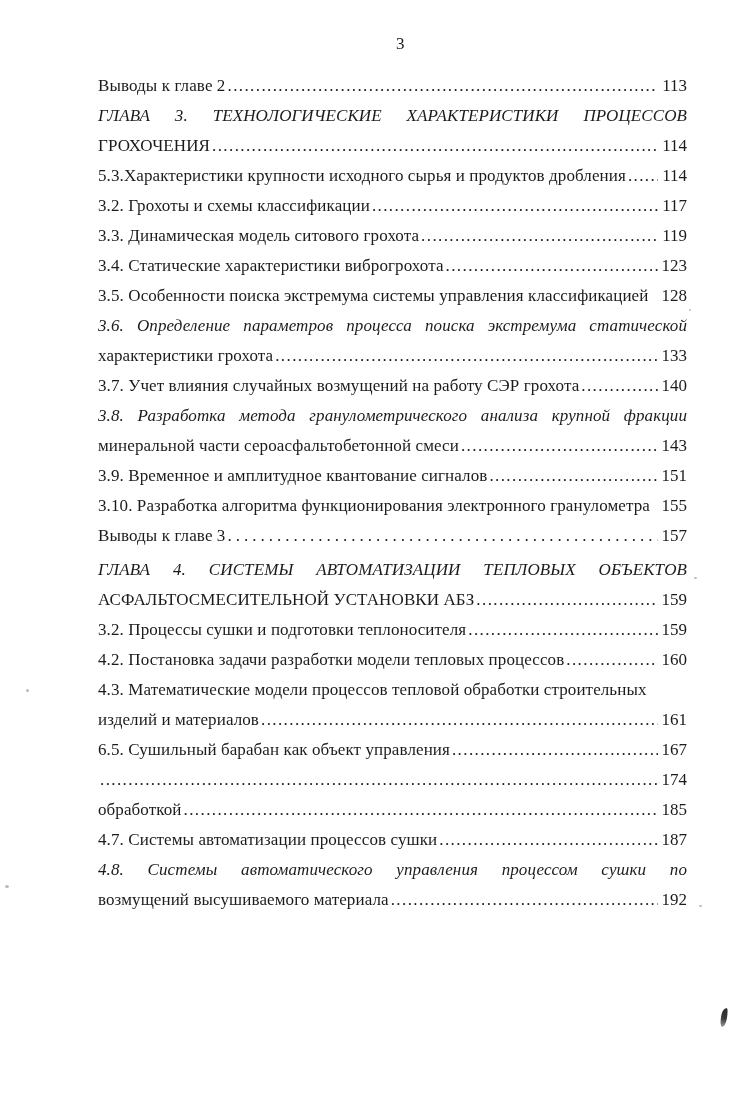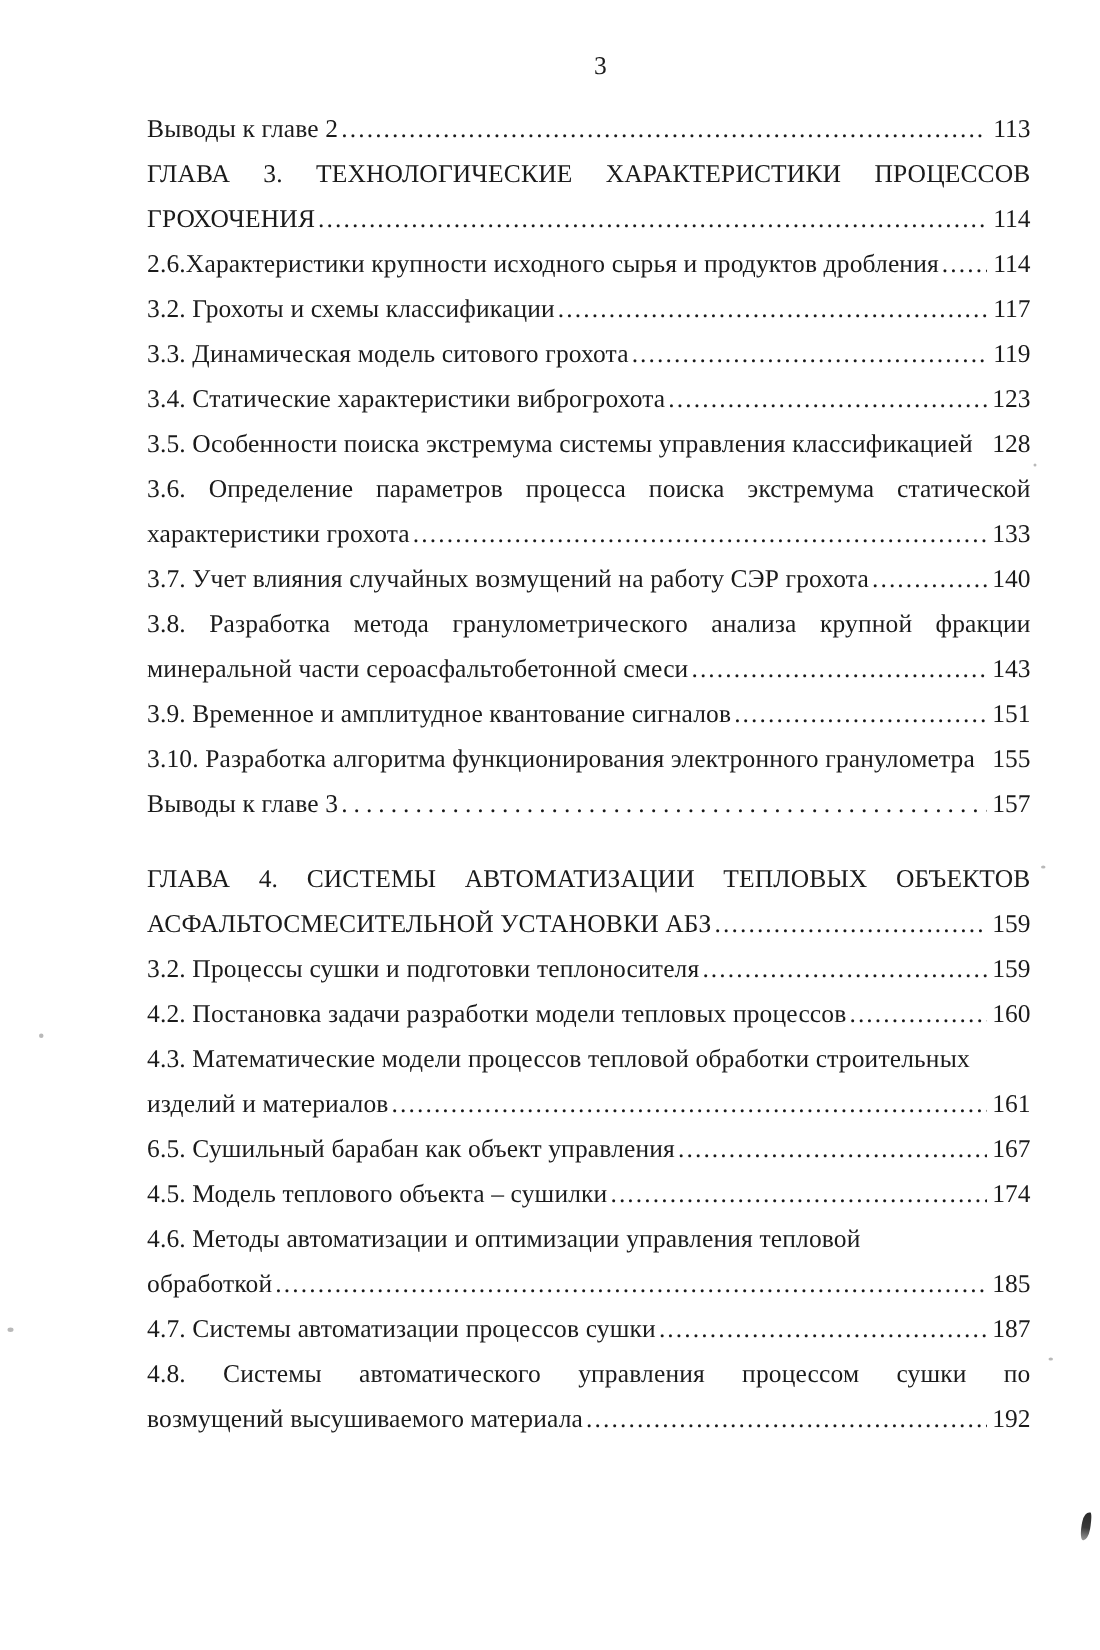--- a/index.html
+++ b/index.html
@@ -35,35 +35,36 @@
   .toc-row {
     display: flex;
     align-items: flex-end;
     height: 30px;
     line-height: 30px;
     font-size: 17px;
     overflow: hidden;
     white-space: nowrap;
   }
   .toc-row.gap-before {
-    margin-top: 20px;
+    margin-top: 4px;
   }
 
   .toc-text {
     flex: 0 0 auto;
     white-space: pre;
     letter-spacing: 0.1px;
   }
 
   
   .toc-row.justify .toc-text {
     flex: 1 1 auto;
     white-space: normal;
     text-align: justify;
     text-align-last: justify;
+    font-style: italic;
   }
 
   .dot-leader {
     flex: 1 1 0;
     min-width: 0;
     overflow: hidden;
     white-space: nowrap;
     letter-spacing: 1.4px;
     margin-left: 2px;
   }
@@ -119,21 +120,21 @@
     </div>
     <div class="toc-row justify">
       <span class="toc-text">ГЛАВА 3. ТЕХНОЛОГИЧЕСКИЕ ХАРАКТЕРИСТИКИ ПРОЦЕССОВ</span>
     </div>
     <div class="toc-row dots">
       <span class="toc-text">ГРОХОЧЕНИЯ</span>
       <span class="dot-leader">............................................................................................................................................................................................................................................................................................................</span>
       <span class="toc-page">114</span>
     </div>
     <div class="toc-row dots">
-      <span class="toc-text">2.6.Характеристики крупности исходного сырья и продуктов дробления</span>
+      <span class="toc-text">5.3.Характеристики крупности исходного сырья и продуктов дробления</span>
       <span class="dot-leader">............................................................................................................................................................................................................................................................................................................</span>
       <span class="toc-page">114</span>
     </div>
     <div class="toc-row dots">
       <span class="toc-text">3.2. Грохоты и схемы классификации</span>
       <span class="dot-leader">............................................................................................................................................................................................................................................................................................................</span>
       <span class="toc-page">117</span>
     </div>
     <div class="toc-row dots">
       <span class="toc-text">3.3. Динамическая модель ситового грохота</span>
@@ -211,26 +212,22 @@
       <span class="toc-text">изделий и материалов</span>
       <span class="dot-leader">............................................................................................................................................................................................................................................................................................................</span>
       <span class="toc-page">161</span>
     </div>
     <div class="toc-row dots">
       <span class="toc-text">6.5. Сушильный барабан как объект управления</span>
       <span class="dot-leader">............................................................................................................................................................................................................................................................................................................</span>
       <span class="toc-page">167</span>
     </div>
     <div class="toc-row dots">
-      <span class="toc-text">4.5. Модель теплового объекта – сушилки</span>
       <span class="dot-leader">............................................................................................................................................................................................................................................................................................................</span>
       <span class="toc-page">174</span>
-    </div>
-    <div class="toc-row plain">
-      <span class="toc-text">4.6. Методы автоматизации и оптимизации управления тепловой</span>
     </div>
     <div class="toc-row dots">
       <span class="toc-text">обработкой</span>
       <span class="dot-leader">............................................................................................................................................................................................................................................................................................................</span>
       <span class="toc-page">185</span>
     </div>
     <div class="toc-row dots">
       <span class="toc-text">4.7. Системы автоматизации процессов сушки</span>
       <span class="dot-leader">............................................................................................................................................................................................................................................................................................................</span>
       <span class="toc-page">187</span>

